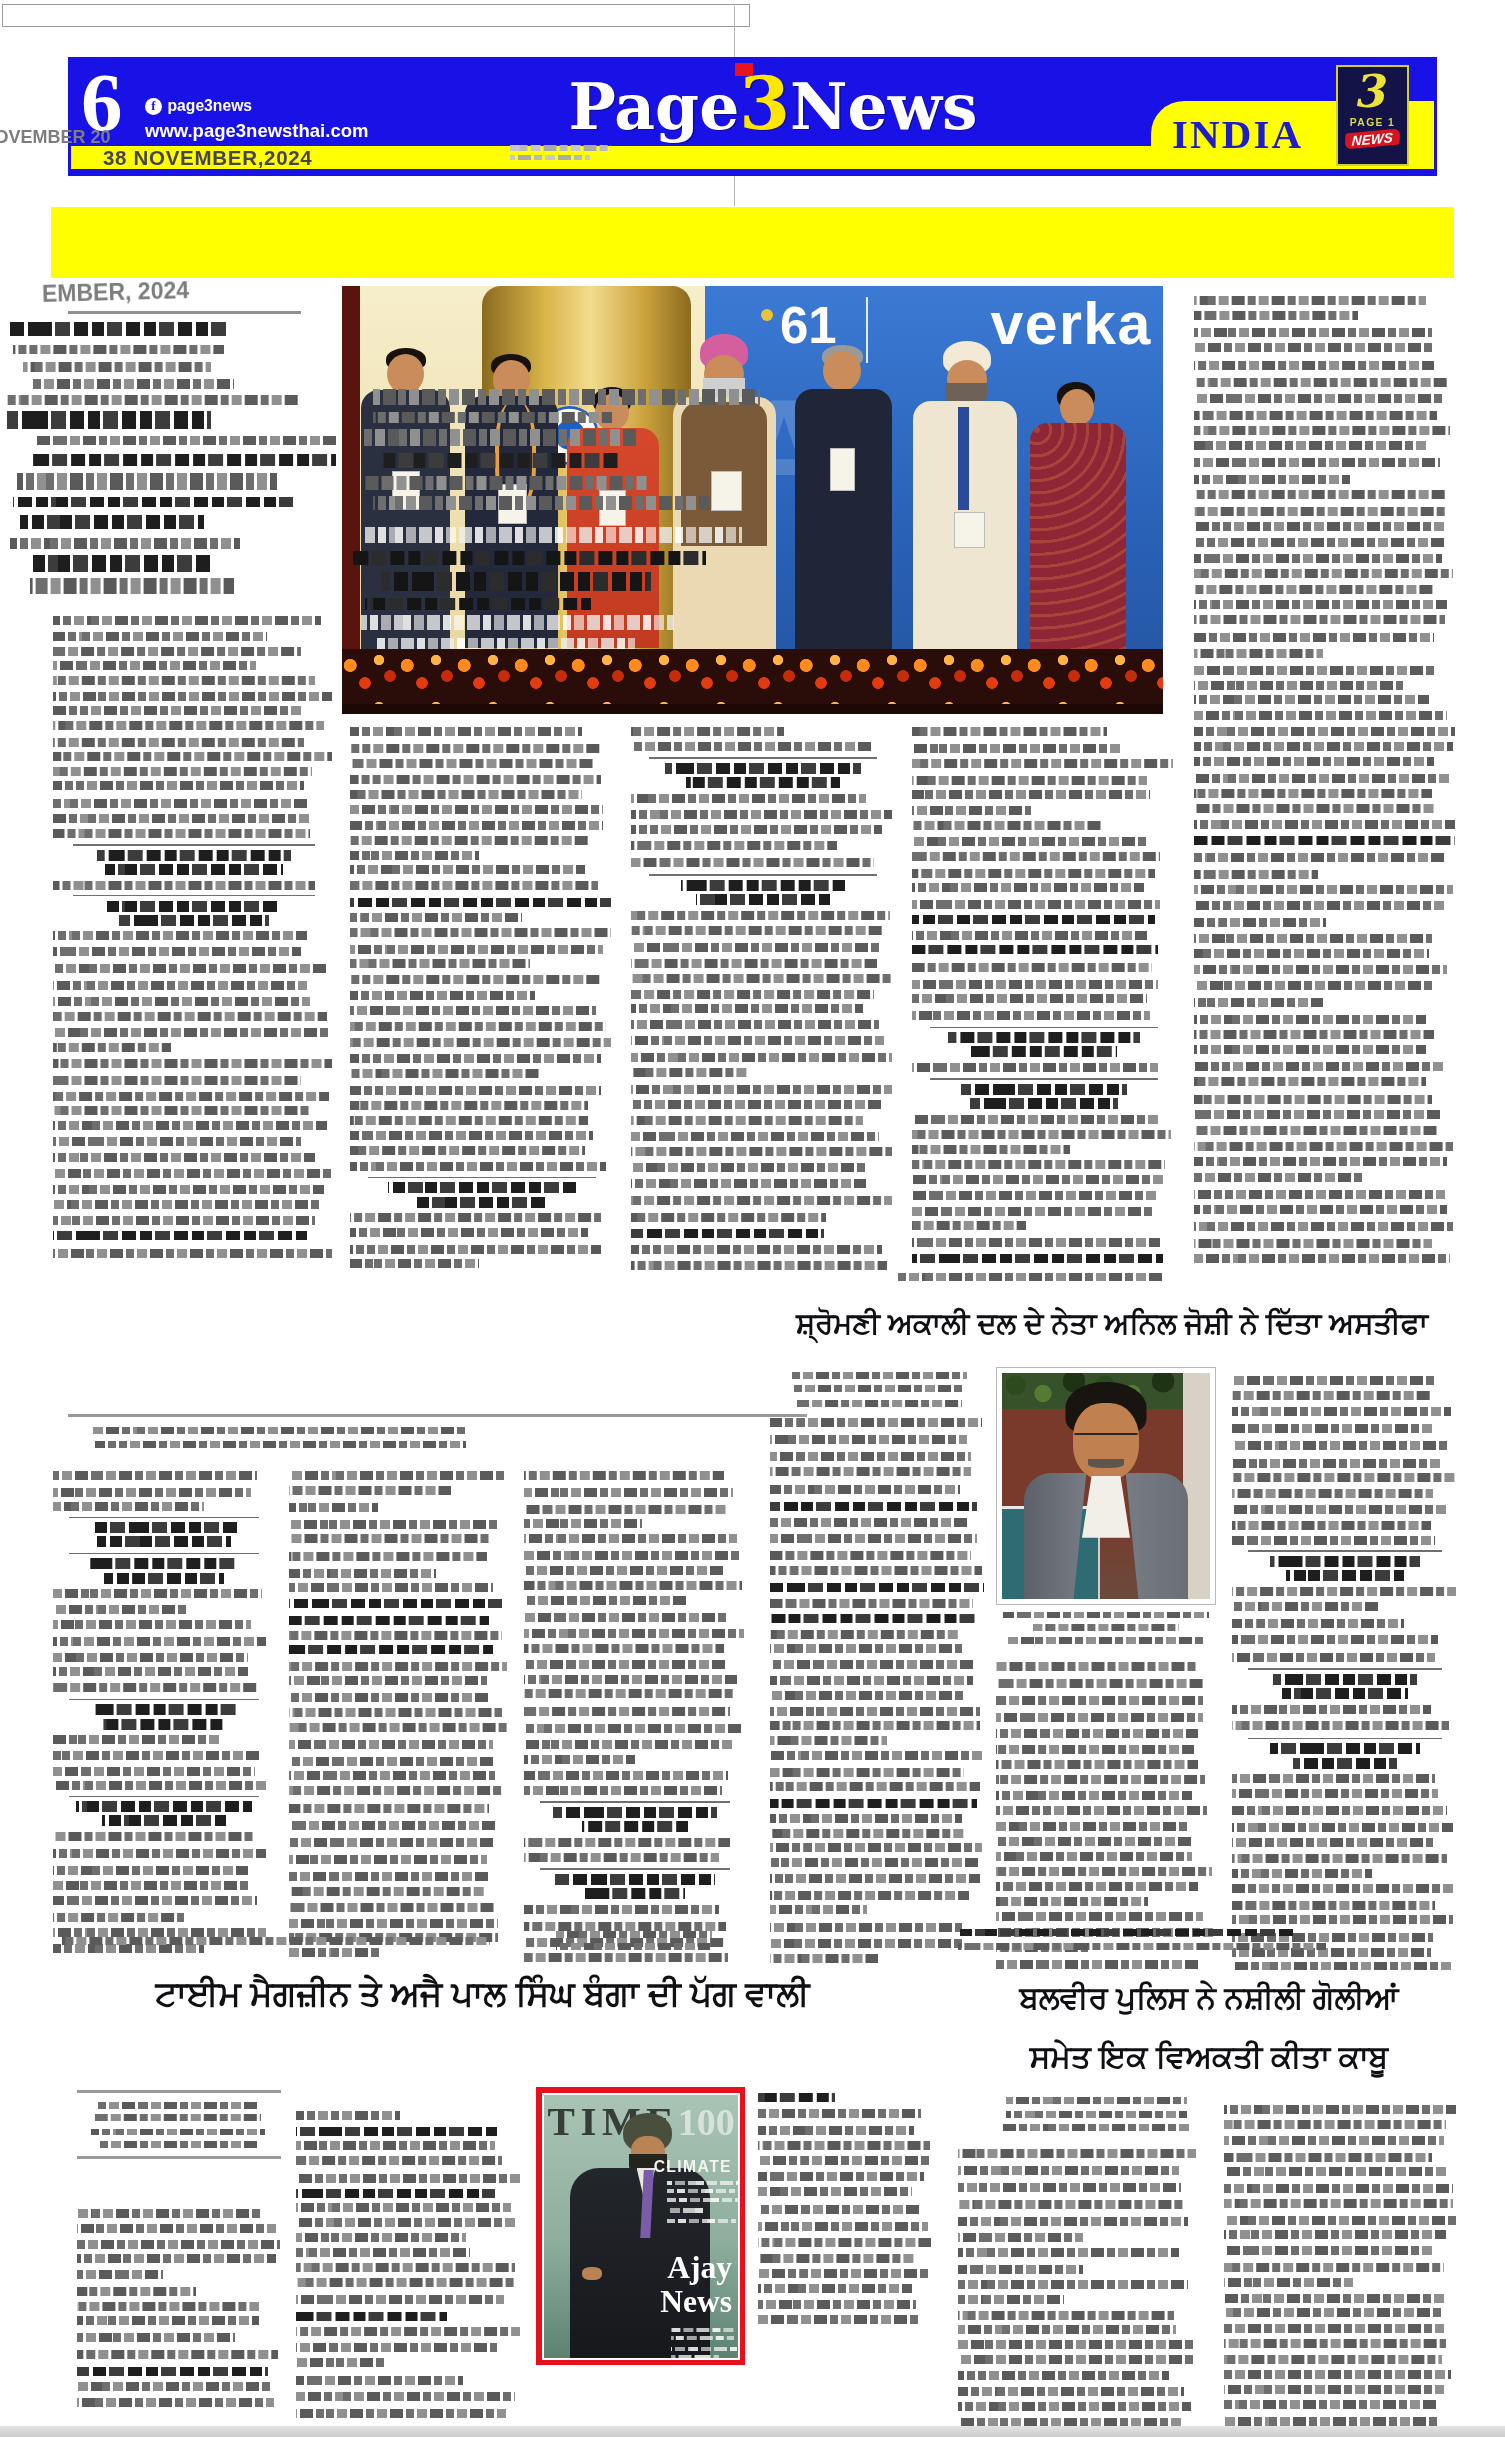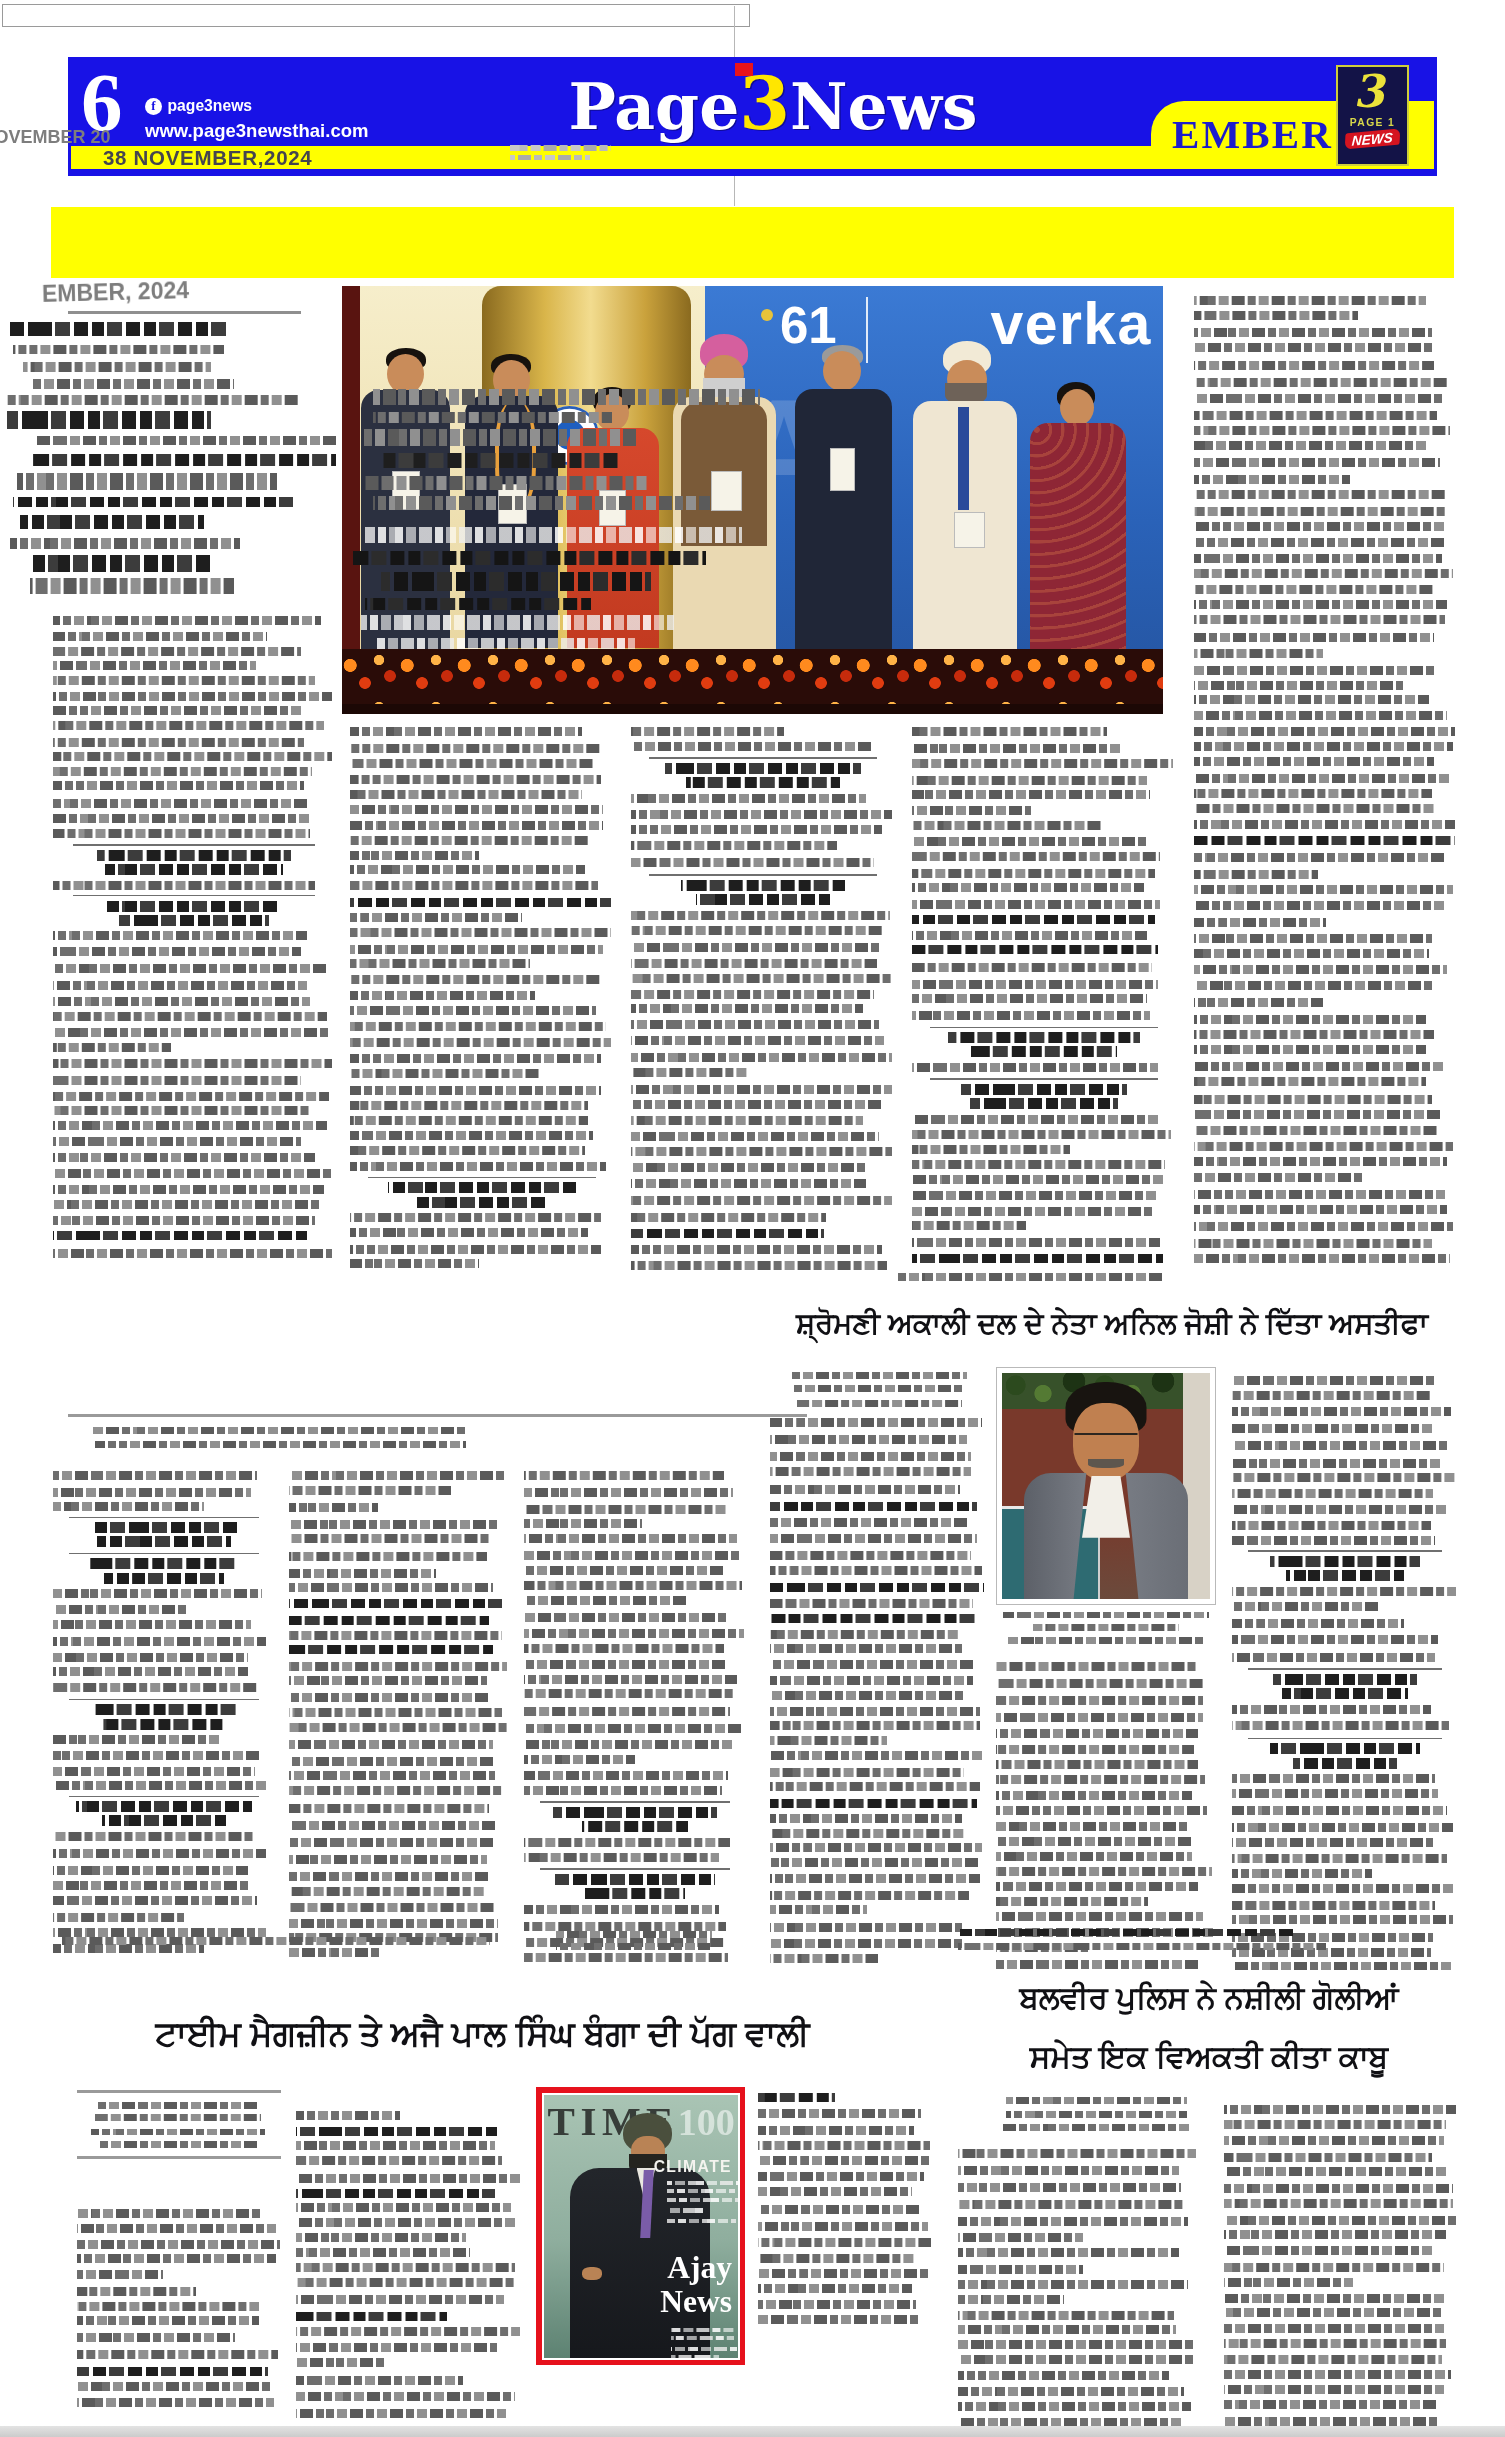--- a/index.html
+++ b/index.html
@@ -32,21 +32,21 @@
   .frag1{left:42px;top:279px;font-size:23px;transform:rotate(-1.5deg);}
   .frag2{left:-5.5px;top:127px;font-size:18px;}
   .grule{background:#8f8f8f;}
 
   
   .headline{font-weight:bold;color:#101014;text-align:center;filter:blur(0.4px);overflow:hidden;font-family:"Liberation Sans","DejaVu Sans",sans-serif;}
   .main-strip{left:51px;top:207px;width:1403px;height:71px;background:#ffff00;}
   .main-head{left:53px;top:207px;width:1399px;height:71px;line-height:71px;font-size:34px;}
   .h-midL{left:55px;top:1288px;width:705px;height:68px;line-height:68px;font-size:30px;}
   .h-midR{left:770px;top:1291px;width:684px;height:64px;line-height:64px;font-size:29px;}
-  .h-botL1{left:55px;top:1967px;width:855px;height:53px;line-height:53px;font-size:34px;margin-top:40px;}
+  .h-botL1{left:55px;top:1967px;width:855px;height:53px;line-height:53px;font-size:34px;}
   .h-botL2{left:55px;top:2027px;width:855px;height:53px;line-height:53px;font-size:34px;}
   .h-botR1{left:968px;top:1974px;width:482px;height:48px;line-height:48px;font-size:31px;}
   .h-botR2{left:968px;top:2033px;width:482px;height:48px;line-height:48px;font-size:31px;}
 
   
   .noise{overflow:hidden;filter:blur(0.4px);--c1:#6e6e6e;--c2:#909090;--c3:#5a5a5a;--cd1:#1e1e1e;--cd2:#3c3c3c;}
   .noise.lt{--c1:rgba(255,255,255,.85);--c2:rgba(255,255,255,.6);--c3:rgba(238,238,238,.8);--cd1:#151515;--cd2:#2c2c2c;}
   .noise.fnt{--c1:#b9b9b9;--c2:#c8c8c8;--c3:#ababab;--cd1:#9a9a9a;--cd2:#8b8b8b;}
   .tl{background-image:repeating-linear-gradient(90deg,var(--c1) 0 8.2px,transparent 8.2px 11px,var(--c2) 11px 21px,transparent 21px 24px,var(--c3) 24px 37px,transparent 37px 40px);}
   .tl.dk{background-image:repeating-linear-gradient(90deg,var(--cd1) 0 12.3px,transparent 12.3px 15px,var(--cd2) 15px 30px,transparent 30px 34px,var(--cd1) 34px 48px,transparent 48px 52px);}
@@ -121,21 +121,21 @@
   <div class="abs pgnum">6</div>
   <div class="abs fbrow">
     <span class="fbicon">f</span>
     <span>page3news</span>
   </div>
   <div class="abs url">www.page3newsthai.com</div>
   <div class="abs masthead">
     <span>Page</span><span class="digit"><span class="m-flag"></span><span>3</span></span><span>News</span>
   </div>
   <div class="abs india-block"></div>
-  <div class="abs india-text">EMBER</div>
+  <div class="abs india-text">INDIA</div>
   <div class="abs badge">
     <span class="b3">3</span>
     <span class="bpage">PAGE 1</span>
     <span class="bnews">NEWS</span>
   </div>
   <div class="abs date-text">38 NOVEMBER,2024</div>
 
   <div class="abs frag frag1">EMBER, 2024</div>
   <div class="abs frag frag2">OVEMBER 20</div>
   <div class="abs grule" style="left:68px;top:311px;width:233px;height:2.7px;"></div>

